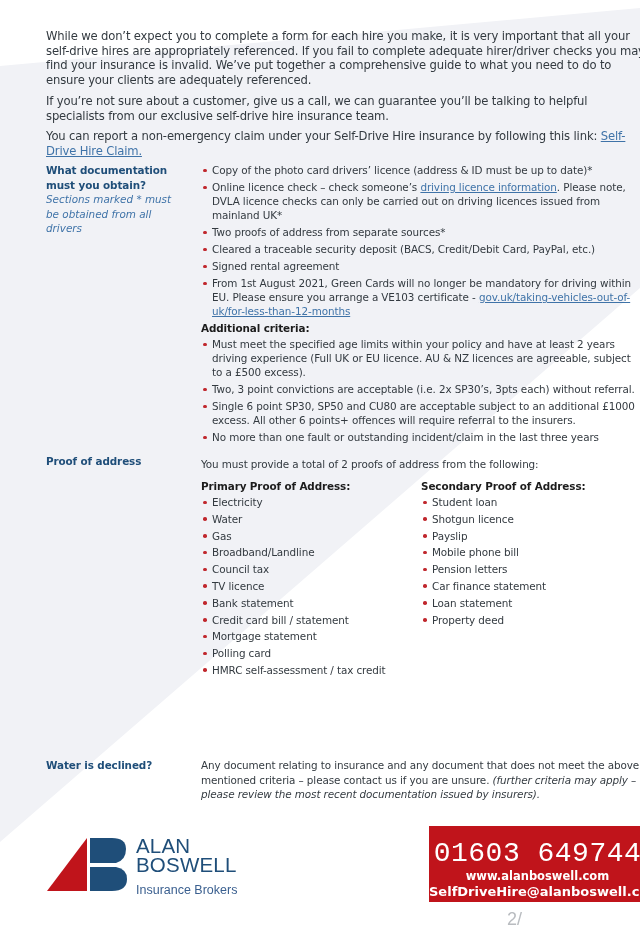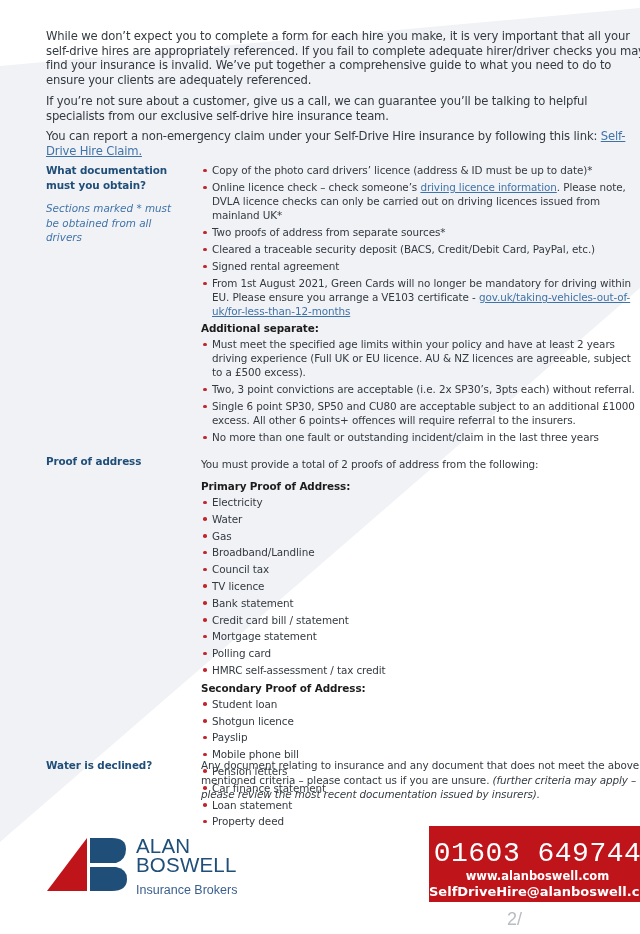--- a/index.html
+++ b/index.html
@@ -12,21 +12,21 @@
   .bg-shape { position: absolute; left: 0; top: 0; width: 640px; height: 934px; z-index: 0; }
   .page { position: absolute; left: 8px; top: 0; width: 516px; height: 934px; z-index: 1; }
 
   .intro { position: absolute; left: 38px; top: 29px; width: 600px; font-size: 11.6px; line-height: 14.7px; letter-spacing: -0.15px; }
   .intro p { margin: 0 0 6px 0; }
   a.link { color: #3f73a8; text-decoration: underline; }
 
   .section { position: absolute; left: 0; width: 640px; }
   .sec-label { position: absolute; left: 38px; width: 135px; font-size: 10.4px; line-height: 14.5px; }
   .sec-label .title { color: #1f4e79; font-weight: bold; letter-spacing: -0.1px; }
-  .sec-label .note { color: #3f73a8; font-style: italic; margin-top: 9px; }
+  .sec-label .note { color: #3f73a8; font-style: italic; margin-top: 0; }
   .sec-body { position: absolute; left: 193px; width: 440px; font-size: 10.4px; line-height: 14px; letter-spacing: -0.1px; }
 
   ul.blist { list-style: none; margin: 0; padding: 0; }
   ul.blist li { position: relative; padding-left: 11px; margin-bottom: 3px; }
   ul.blist li::before {
     content: ""; position: absolute; left: 2px; top: 5.5px; width: 3.5px; height: 3.5px; border-radius: 50%;
     background: #c0272d;
   }
   .subhead { font-weight: bold; color: #1c1c1c; margin: 1px 0 2px 0; }
   .indent { padding-left: 8px; }
@@ -75,37 +75,37 @@
     </div>
     <div class="sec-body">
       <ul class="blist indent">
         <li>Copy of the photo card drivers’ licence (address &amp; ID must be up to date)*</li>
         <li><span>Online licence check – check someone’s </span><a class="link" href="#">driving licence information</a><span>. Please note, DVLA licence checks can only be carried out on driving licences issued from mainland UK*</span></li>
         <li>Two proofs of address from separate sources*</li>
         <li>Cleared a traceable security deposit (BACS, Credit/Debit Card, PayPal, etc.)</li>
         <li>Signed rental agreement</li>
         <li><span>From 1st August 2021, Green Cards will no longer be mandatory for driving within EU. Please ensure you arrange a VE103 certificate - </span><a class="link" href="#">gov.uk/taking-vehicles-out-of-uk/for-less-than-12-months</a></li>
       </ul>
-      <div class="subhead">Additional separate:</div>
+      <div class="subhead">Additional criteria:</div>
       <ul class="blist indent">
         <li>Must meet the specified age limits within your policy and have at least 2 years driving experience (Full UK or EU licence. AU &amp; NZ licences are agreeable, subject to a £500 excess).</li>
         <li>Two, 3 point convictions are acceptable (i.e. 2x SP30’s, 3pts each) without referral.</li>
         <li>Single 6 point SP30, SP50 and CU80 are acceptable subject to an additional £1000 excess. All other 6 points+ offences will require referral to the insurers.</li>
         <li>No more than one fault or outstanding incident/claim in the last three years</li>
       </ul>
     </div>
   </div>
 
   <div class="section" style="top:454px;">
     <div class="sec-label">
       <div class="title">Proof of address</div>
     </div>
     <div class="sec-body" style="line-height:20px;">
       <div>You must provide a total of 2 proofs of address from the following:</div>
-      <div class="cols" style="margin-top:4px; line-height:14px;flex-direction:column;">
+      <div class="cols" style="margin-top:4px; line-height:14px;">
         <div class="col">
           <div class="subhead">Primary Proof of Address:</div>
           <ul class="blist indent">
             <li>Electricity</li>
             <li>Water</li>
             <li>Gas</li>
             <li>Broadband/Landline</li>
             <li>Council tax</li>
             <li>TV licence</li>
             <li>Bank statement</li>

